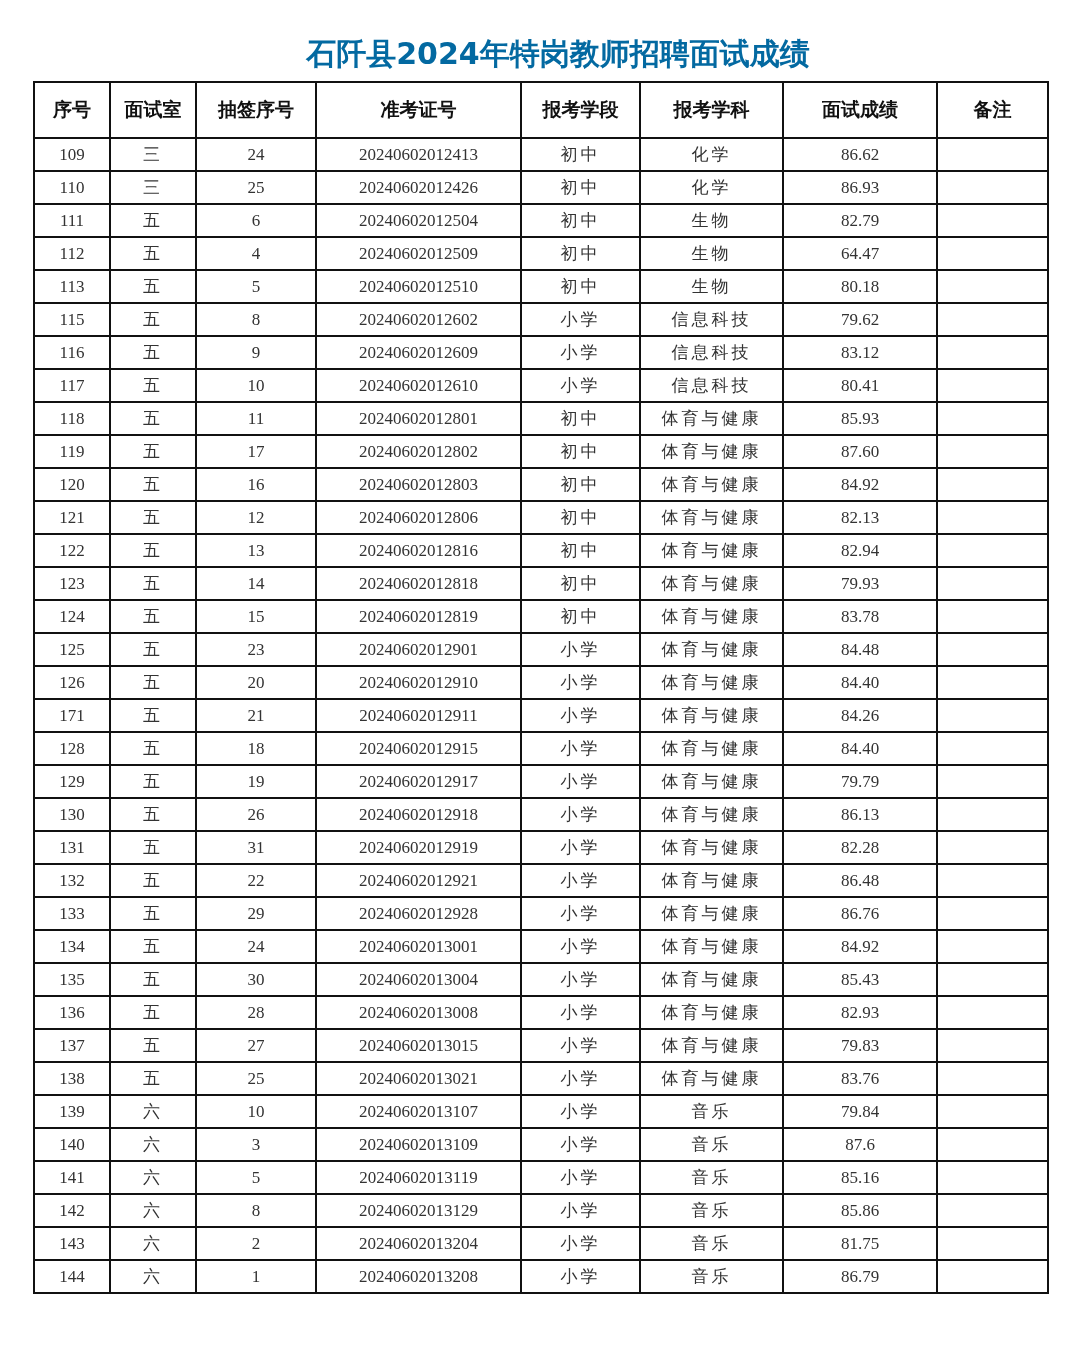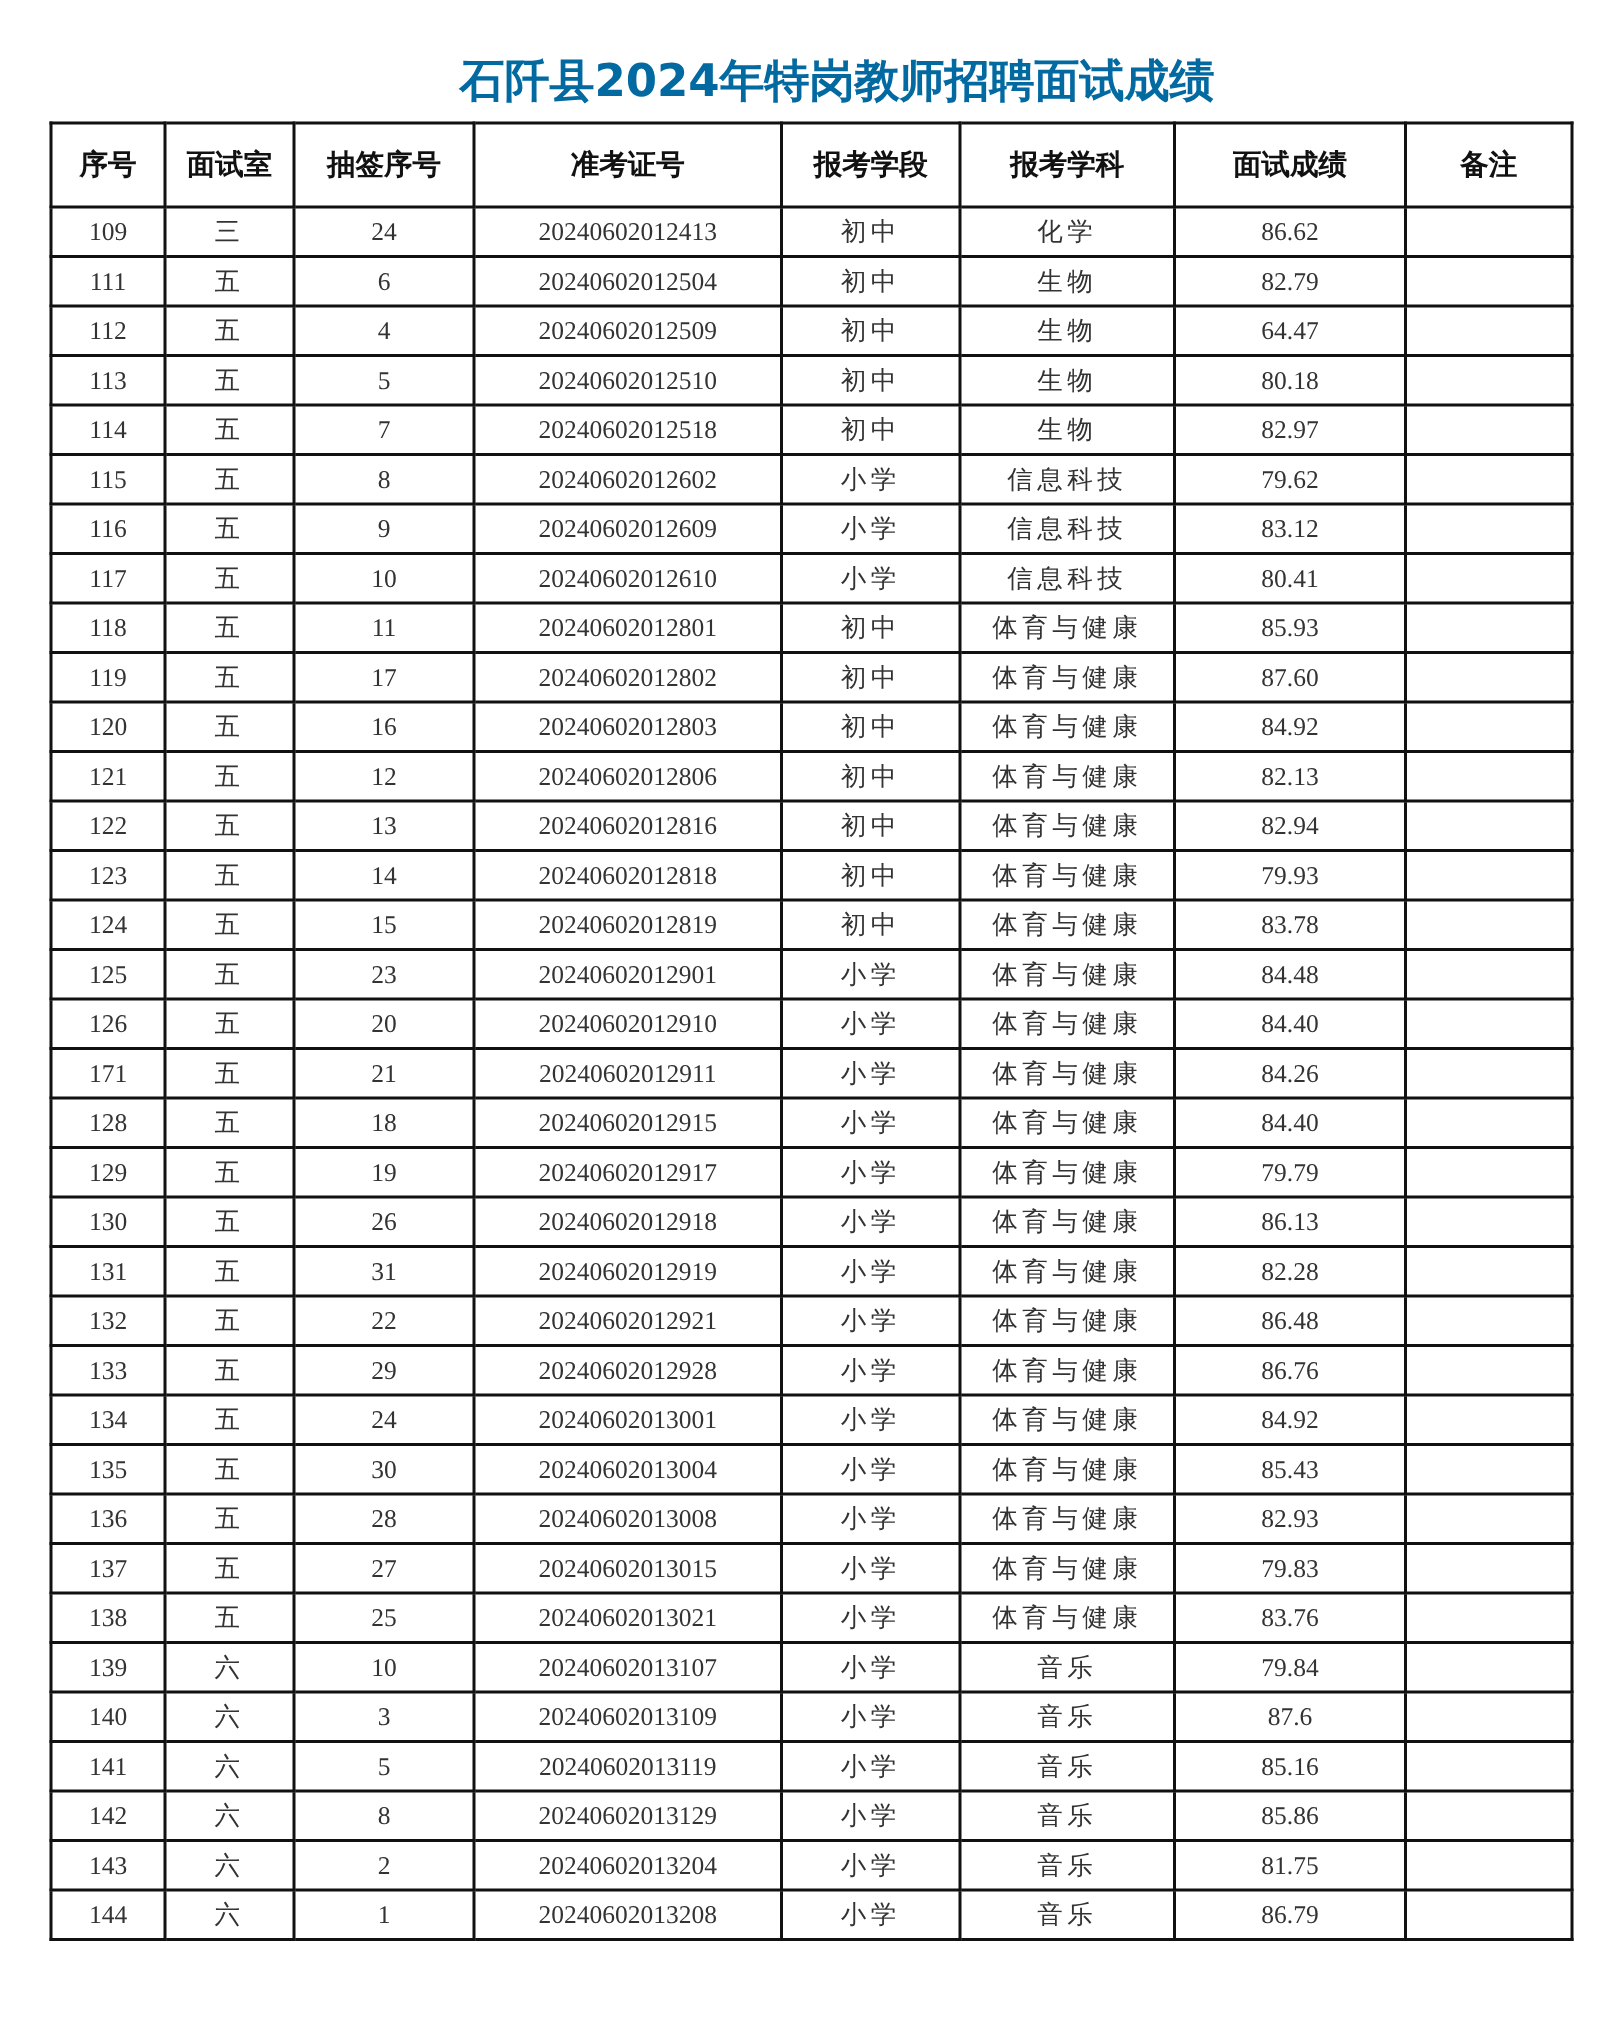--- a/index.html
+++ b/index.html
@@ -63,20 +63,30 @@
         <td>109</td>
         <td class="cjk">三</td>
         <td>24</td>
         <td>20240602012413</td>
         <td class="cjk">初中</td>
         <td class="cjk">化学</td>
         <td>86.62</td>
         <td></td>
       </tr>
       <tr>
+        <td>110</td>
+        <td class="cjk">三</td>
+        <td>25</td>
+        <td>20240602012426</td>
+        <td class="cjk">初中</td>
+        <td class="cjk">化学</td>
+        <td>86.93</td>
+        <td></td>
+      </tr>
+      <tr>
         <td>111</td>
         <td class="cjk">五</td>
         <td>6</td>
         <td>20240602012504</td>
         <td class="cjk">初中</td>
         <td class="cjk">生物</td>
         <td>82.79</td>
         <td></td>
       </tr>
       <tr>
@@ -90,30 +100,20 @@
         <td></td>
       </tr>
       <tr>
         <td>113</td>
         <td class="cjk">五</td>
         <td>5</td>
         <td>20240602012510</td>
         <td class="cjk">初中</td>
         <td class="cjk">生物</td>
         <td>80.18</td>
-        <td></td>
-      </tr>
-      <tr>
-        <td>114</td>
-        <td class="cjk">五</td>
-        <td>7</td>
-        <td>20240602012518</td>
-        <td class="cjk">初中</td>
-        <td class="cjk">生物</td>
-        <td>82.97</td>
         <td></td>
       </tr>
       <tr>
         <td>115</td>
         <td class="cjk">五</td>
         <td>8</td>
         <td>20240602012602</td>
         <td class="cjk">小学</td>
         <td class="cjk">信息科技</td>
         <td>79.62</td>

